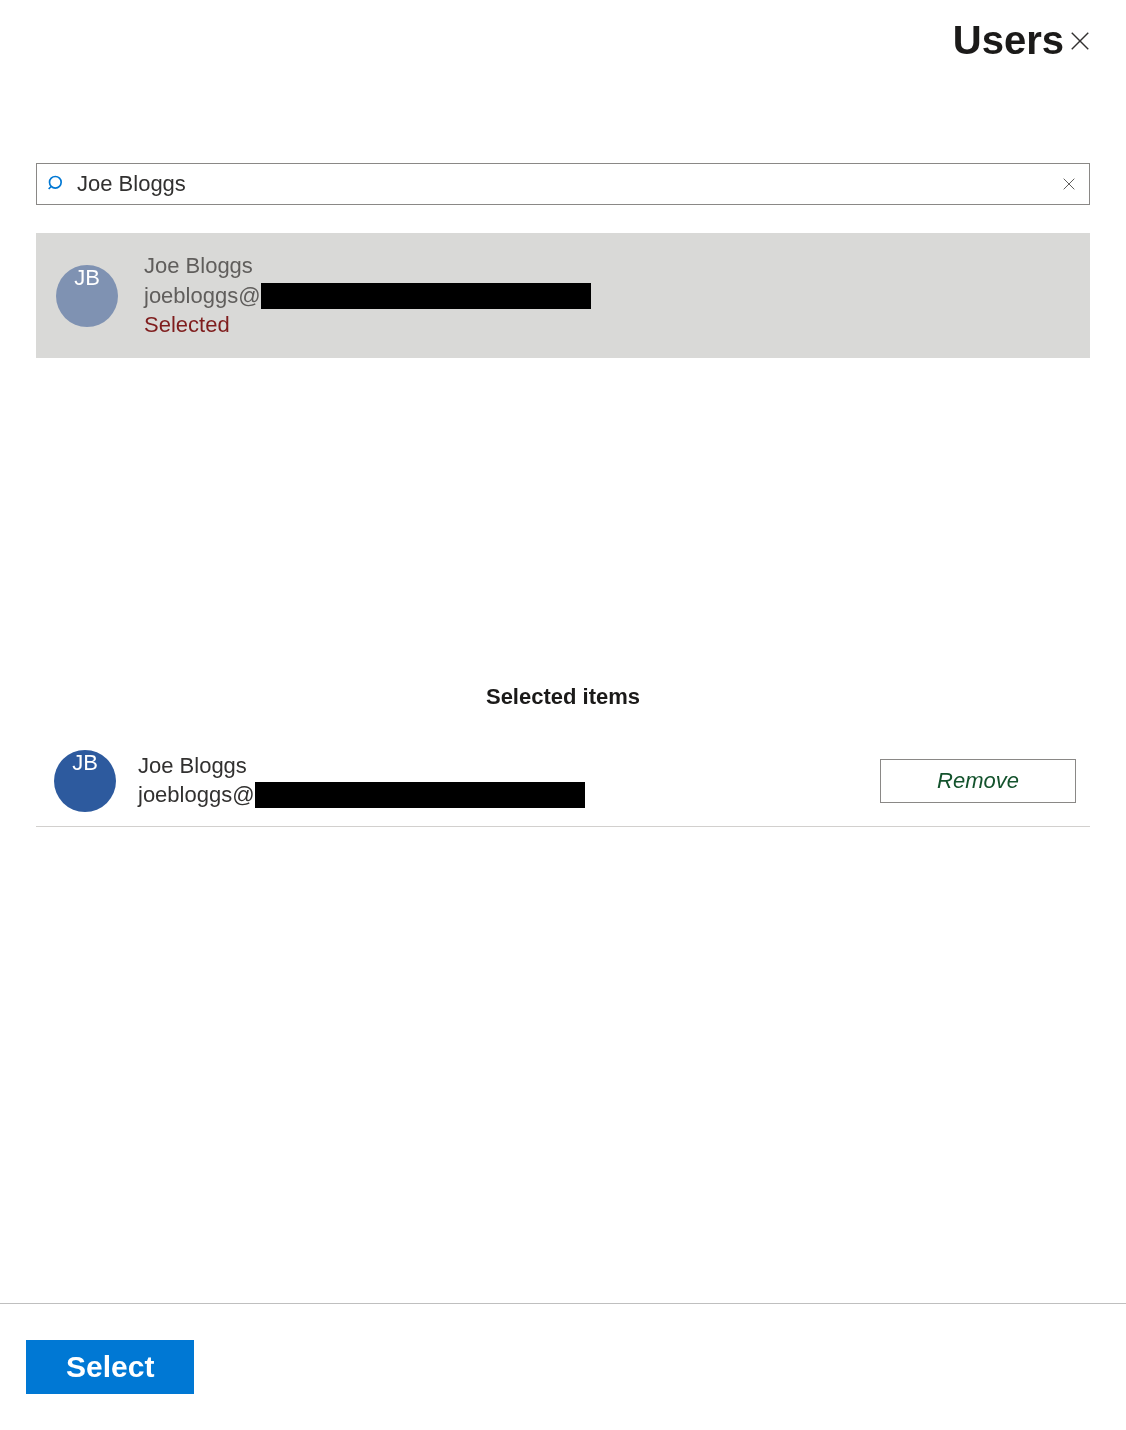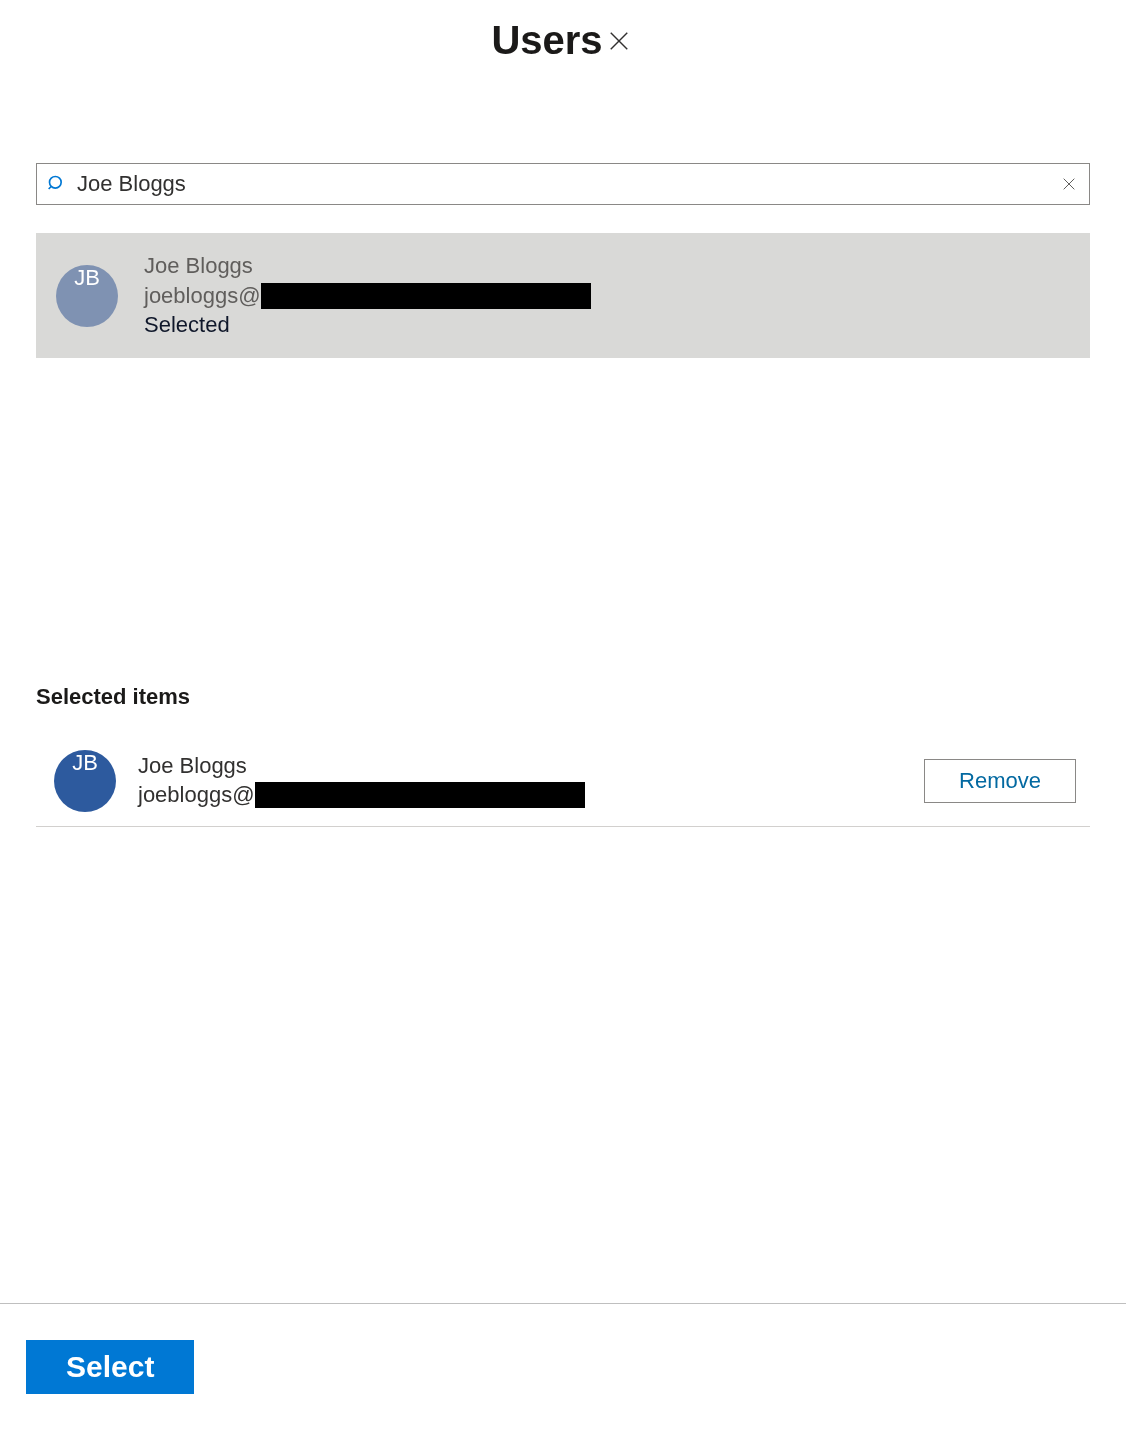--- a/index.html
+++ b/index.html
@@ -10,21 +10,21 @@
     body {
       font-family: 'Segoe UI', -apple-system, BlinkMacSystemFont, sans-serif;
       background: #ffffff;
       color: #323130;
       width: 1126px;
       height: 1430px;
       position: relative;
     }
     .header {
       display: flex;
-      justify-content: center;
+      justify-content: flex-end;
       align-items: center;
       padding: 18px 30px 10px 30px;
     }
     .header h1 {
       font-size: 40px;
       font-weight: 600;
       color: #1b1a19;
     }
     .close-btn {
       width: 32px;
@@ -125,31 +125,32 @@
     }
     .redacted {
       display: inline-block;
       background: #000000;
       width: 330px;
       height: 26px;
       vertical-align: middle;
     }
     .result-status {
       font-size: 22px;
-      color: #0f172a;
+      color: #7f1d1d;
       line-height: 1.35;
     }
     .selected-section {
       margin-top: 326px;
     }
     .selected-header {
       font-size: 22px;
       font-weight: 600;
       color: #1b1a19;
       margin-bottom: 34px;
+      text-align: center;
     }
     .selected-item {
       display: flex;
       align-items: center;
       padding: 6px 0 14px 18px;
       border-bottom: 1px solid #d2d0ce;
     }
     .selected-details {
       margin-left: 22px;
       flex: 1;
@@ -162,26 +163,27 @@
     .selected-email {
       font-size: 22px;
       color: #323130;
       line-height: 1.3;
       display: flex;
       align-items: center;
     }
     .remove-btn {
       border: 1px solid #8a8886;
       background: #ffffff;
-      padding: 8px 34px;
+      padding: 8px 56px;
       font-size: 22px;
       font-family: inherit;
       cursor: pointer;
-      color: #0369a1;
+      color: #14532d;
       margin-right: 14px;
+      font-style: italic;
     }
     .footer {
       position: absolute;
       bottom: 0;
       left: 0;
       right: 0;
       border-top: 1px solid #bfbfbf;
       padding: 36px 26px;
     }
     .select-btn {

